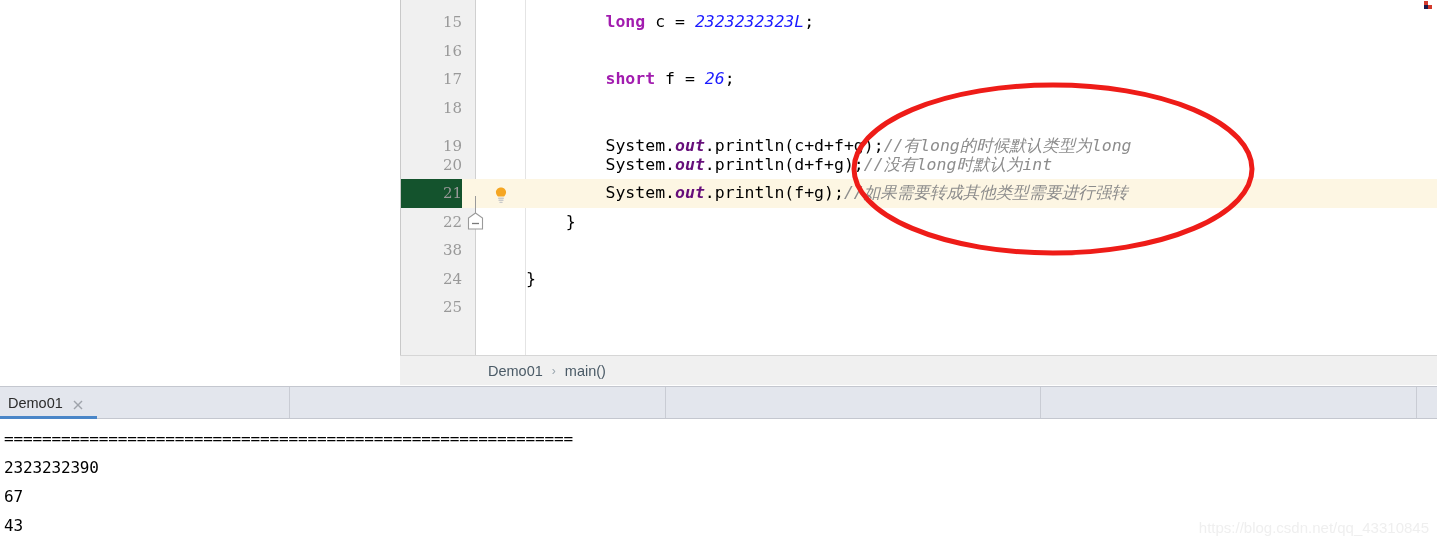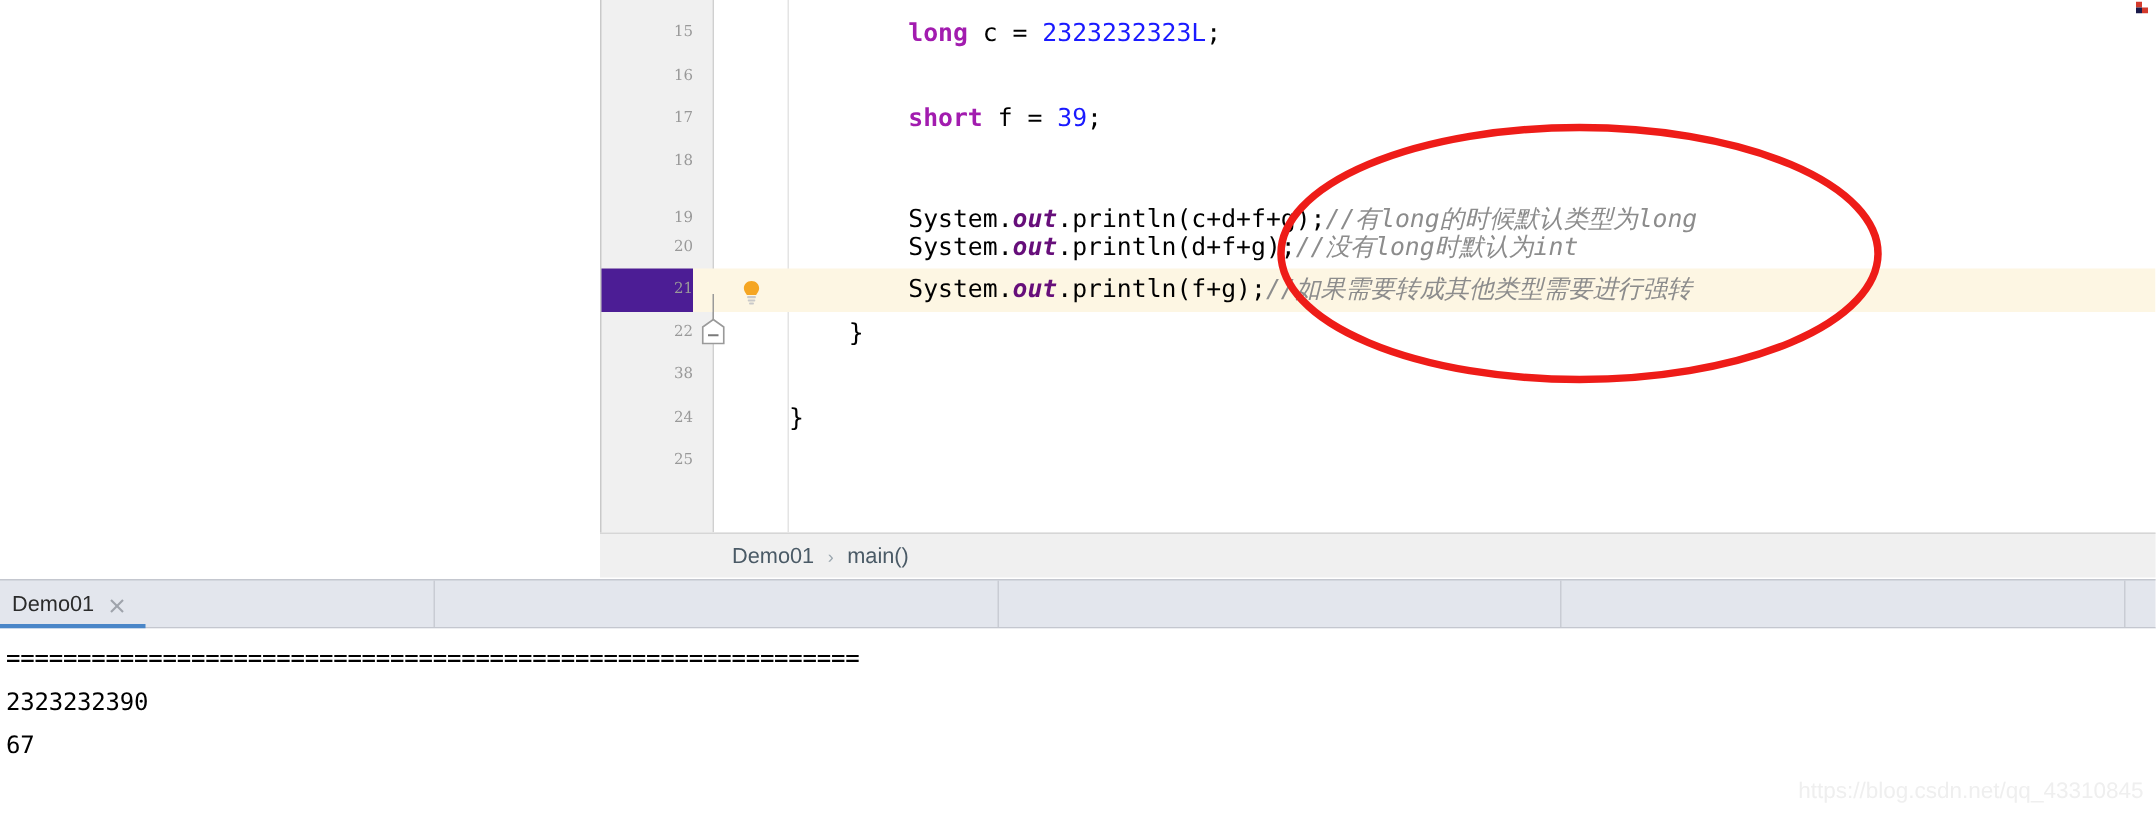--- a/index.html
+++ b/index.html
@@ -73,47 +73,47 @@
 
   .line-row {
     position: absolute;
     left: 0;
     width: 1037px;
     height: 28.5px;
   }
   .line-row.current {
     background: #fdf6e3;
   }
-  .line-row.current .ln { background: #4c1d95; }
+  .line-row.current .ln { background: #14532d; }
 
   .ln {
     position: absolute;
     left: 0;
     width: 62px;
     text-align: right;
     color: #999999;
     font-family: "DejaVu Serif", "Liberation Serif", serif;
-    font-size: 10px;
+    font-size: 15px;
     line-height: 28.5px;
     user-select: none;
   }
 
   .code {
     position: absolute;
     left: 126px;
     top: 0;
     line-height: 28.5px;
     font-family: "DejaVu Sans Mono", "Liberation Mono", monospace;
     font-size: 16.5px;
     white-space: pre;
     color: #000000;
   }
   .code .ind { color: transparent; }
   .kw  { color: #a21caf; font-weight: bold; }
-  .num { color: #1a1aff; }
+  .num { color: #1a1aff; font-style: italic; }
   .fld { color: #660e7a; font-style: italic; font-weight: bold; }
   .cmt { color: #8c8c8c; font-style: italic; }
   .plain { color: #000000; }
 
   
   #clipped-line {
     position: absolute;
     left: 126px;
     top: -22px;
     font-family: "DejaVu Sans Mono", "Liberation Mono", monospace;
@@ -308,21 +308,21 @@
   <div id="code-lines">
       <div class="line-row" style="top: 8px;">
         <div class="ln">15</div>
         <div class="code"><span class="ind">        </span><span class="kw">long</span><span class="plain"> c = </span><span class="num">2323232323L</span><span class="plain">;</span></div>
       </div>
       <div class="line-row" style="top: 36.5px;">
         <div class="ln">16</div>
       </div>
       <div class="line-row" style="top: 65px;">
         <div class="ln">17</div>
-        <div class="code"><span class="ind">        </span><span class="kw">short</span><span class="plain"> f = </span><span class="num">39</span><span class="plain">;</span></div>
+        <div class="code"><span class="ind">        </span><span class="kw">short</span><span class="plain"> f = </span><span class="num">26</span><span class="plain">;</span></div>
       </div>
       <div class="line-row" style="top: 93.5px;">
         <div class="ln">18</div>
       </div>
       <div class="line-row" style="top: 132px;">
         <div class="ln">19</div>
         <div class="code"><span class="ind">        </span><span class="plain">System.</span><span class="fld">out</span><span class="plain">.println(c+d+f+g);</span><span class="cmt">//有long的时候默认类型为long</span></div>
       </div>
       <div class="line-row" style="top: 150.5px;">
         <div class="ln">20</div>
@@ -402,16 +402,17 @@
     <div class="tab-divider" style="left:665px;"></div>
     <div class="tab-divider" style="left:1040px;"></div>
     <div class="tab-divider" style="left:1416px;"></div>
     <div id="tab-underline"></div>
   </div>
 
   <div id="console-output">
       <div class="out-line">============================================================</div>
       <div class="out-line">2323232390</div>
       <div class="out-line">67</div>
+      <div class="out-line">43</div>
     </div>
 </div>
 
 <div id="watermark">https://blog.csdn.net/qq_43310845</div>
 
 </body></html>

